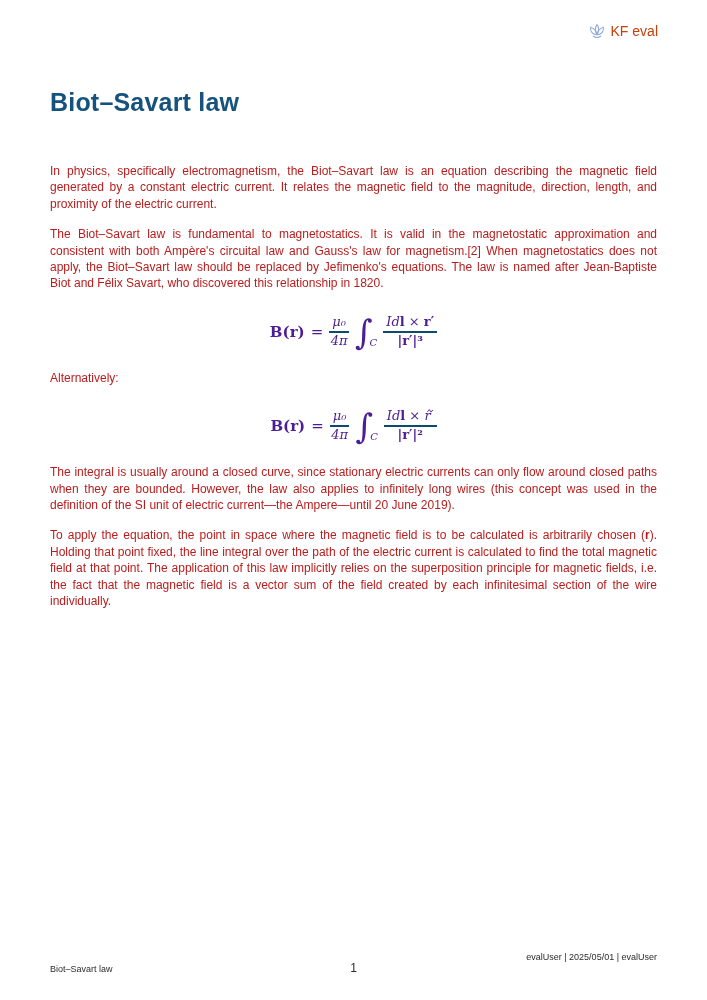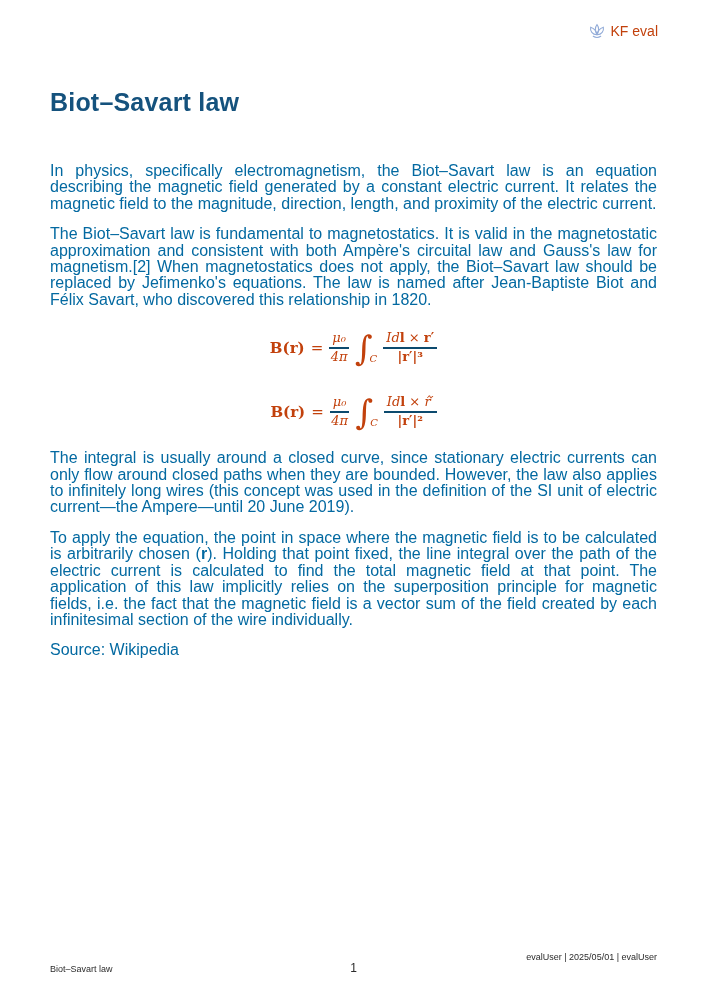--- a/index.html
+++ b/index.html
@@ -31,33 +31,33 @@
   }
   h1.doc-title {
     margin-top: 88px;
     font-size: 25px;
     font-weight: 700;
     color: #15527d;
     letter-spacing: 0.2px;
   }
   .body-text { margin-top: 46px; }
   .content p {
-    font-size: 16px;
+    font-size: 12px;
     line-height: 16.4px;
     text-align: justify;
     margin-bottom: 14px;
-    color: #0369a1;
+    color: #b91c1c;
   }
   .content p.noju { text-align: left; }
 
   
   .equation {
     display: flex; justify-content: center; align-items: center;
     font-family: "DejaVu Serif", serif;
-    color: #c2410c;
+    color: #4c1d95;
     margin: 10px 0 12px;
     min-height: 52px;
   }
   .eq-row { display: inline-flex; align-items: center; }
   .eq-lhs { font-weight: 700; font-size: 15px; }
   .eq-rel { font-size: 15px; padding: 0 6px; }
   .frac { display: inline-flex; flex-direction: column; align-items: center; font-size: 13px; line-height: 1.15; }
   .frac .num { border-bottom: 2px solid #0c4a6e; padding: 0 3px 1px; white-space: nowrap; }
   .frac .den { padding-top: 1px; white-space: nowrap; }
   .it { font-style: italic; }
@@ -113,20 +113,21 @@
             <span class="int-glyph">∫</span>
             <span class="int-sub">C</span>
           </span>
           <span class="frac">
             <span class="num"><span class="it">Id</span><span class="bd">l</span><span> × </span><span class="bd">r′</span></span>
             <span class="den bd">|r′|³</span>
           </span>
         </span>
       </div>
 
+      <p class="noju">Alternatively:</p>
 
       <div class="equation">
         <span class="eq-row">
           <span class="eq-lhs">B(r)</span>
           <span class="eq-rel">=</span>
           <span class="frac">
             <span class="num it">μ₀</span>
             <span class="den it">4π</span>
           </span>
           <span class="int-wrap">
@@ -137,21 +138,20 @@
             <span class="num"><span class="it">Id</span><span class="bd">l</span><span> × </span><span class="it">r̂′</span></span>
             <span class="den bd">|r′|²</span>
           </span>
         </span>
       </div>
 
       <p>The integral is usually around a closed curve, since stationary electric currents can only flow around closed paths when they are bounded. However, the law also applies to infinitely long wires (this concept was used in the definition of the SI unit of electric current—the Ampere—until 20 June 2019).</p>
 
       <p><span>To apply the equation, the point in space where the magnetic field is to be calculated is arbitrarily chosen (</span><b>r</b><span>). Holding that point fixed, the line integral over the path of the electric current is calculated to find the total magnetic field at that point. The application of this law implicitly relies on the superposition principle for magnetic fields, i.e. the fact that the magnetic field is a vector sum of the field created by each infinitesimal section of the wire individually.</span></p>
 
-      <p class="noju">Source: Wikipedia</p>
     </div>
   </div>
 
   <div class="footer">
     <span class="center">1</span>
     <span class="left">Biot–Savart law</span>
     <span class="right">evalUser | 2025/05/01 | evalUser</span>
   </div>
 
 </div>

